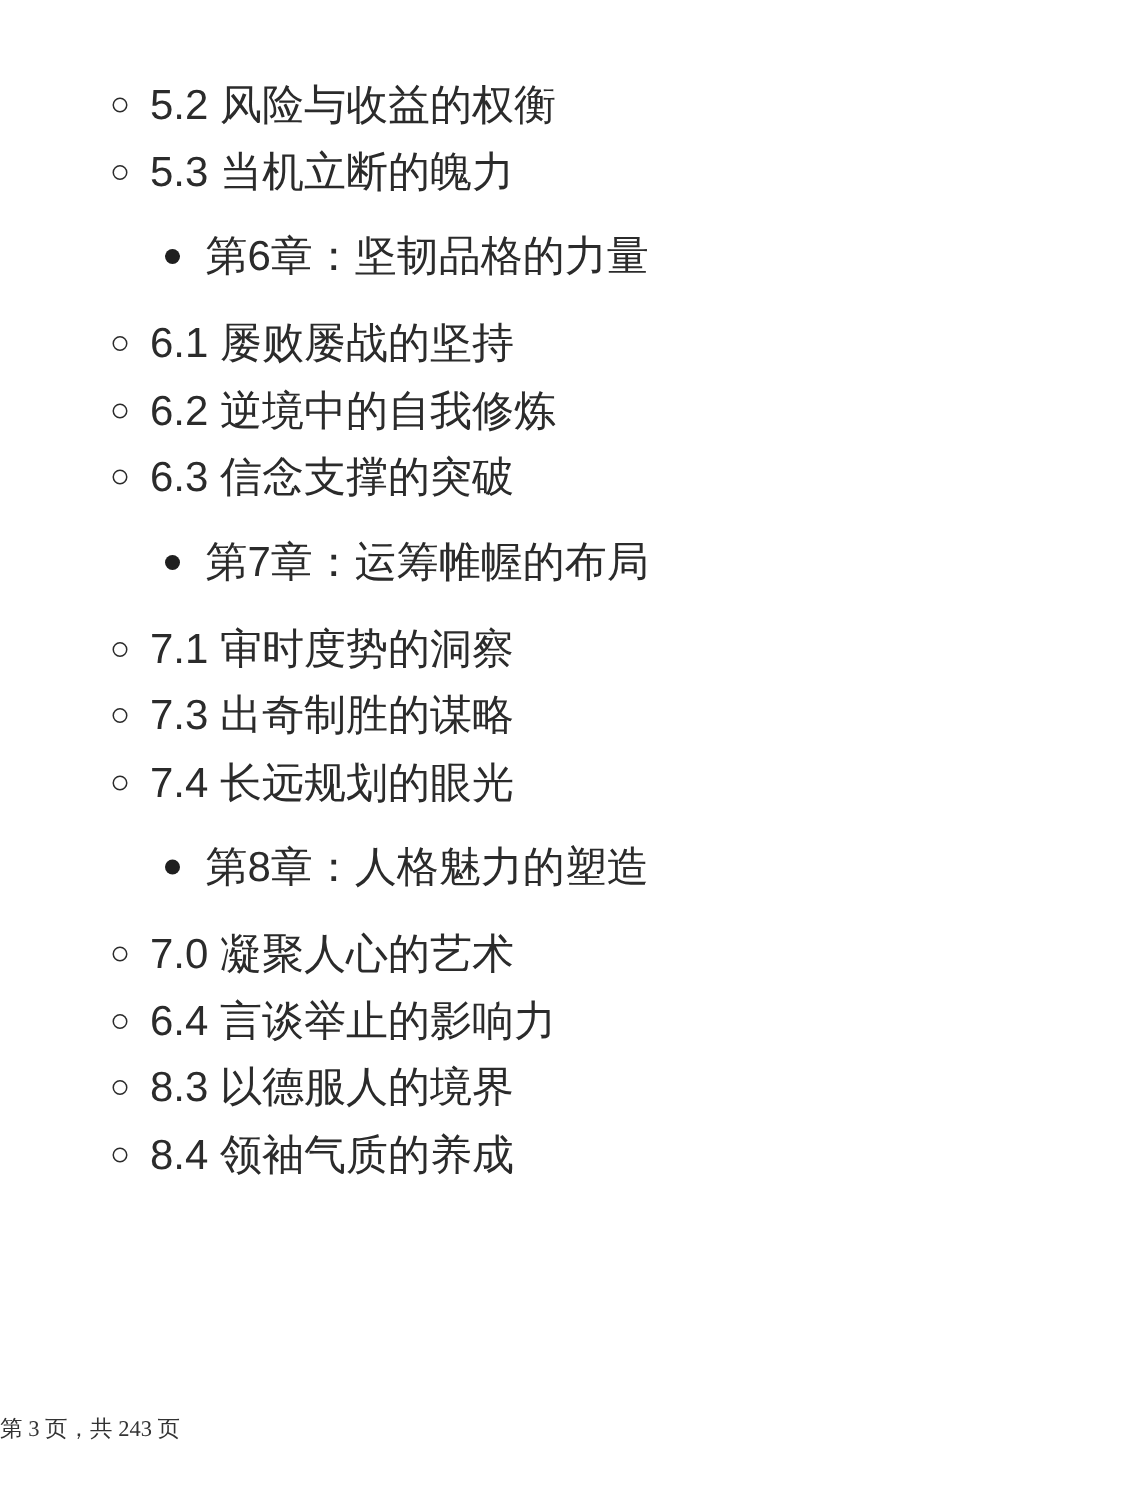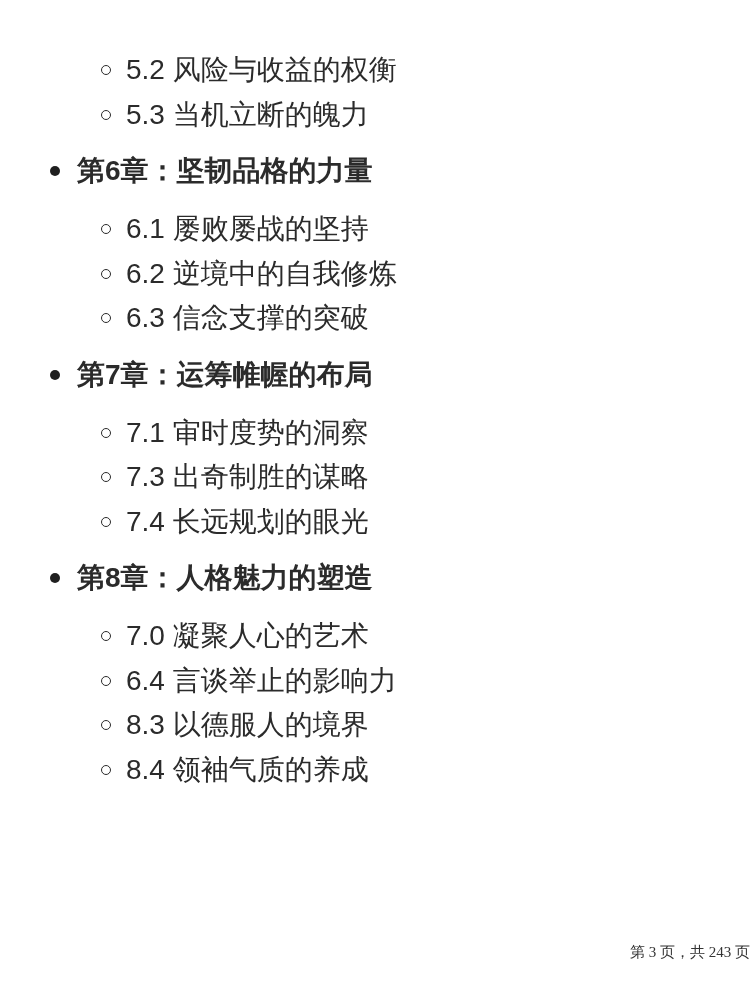--- a/index.html
+++ b/index.html
@@ -20,27 +20,26 @@
   }
   .row {
     display: flex;
     align-items: center;
     font-size: 28px;
     color: #2b2b2b;
     white-space: nowrap;
   }
   .row.sub {
     height: 44.5px;
-    padding-left: 101px;
+    padding-left: 75px;
   }
   .row.chapter {
     height: 44px;
     margin: 12px 12px 14px 0;
-    padding-left: 50px;
-    font-weight: bold;
+    padding-left: 110px;
   }
   .bullet {
     flex: 0 0 auto;
     border-radius: 50%;
   }
   .bullet.solid {
     width: 10px;
     height: 10px;
     background: #1f1f1f;
     margin-right: 17px;
@@ -53,21 +52,21 @@
     margin-right: 15px;
   }
   .label {
     line-height: 1;
   }
   .footer {
     position: absolute;
     left: 0;
     right: 0;
     top: 943px;
-    text-align: right;
+    text-align: left;
     font-family: "Liberation Serif", serif;
     font-size: 15px;
     color: #333333;
   }
 </style>
 </head>
 <body>
 
 <div class="page">
   <div class="toc">

